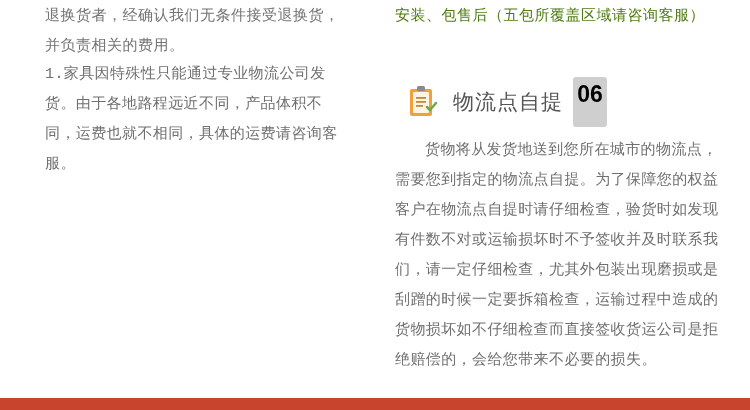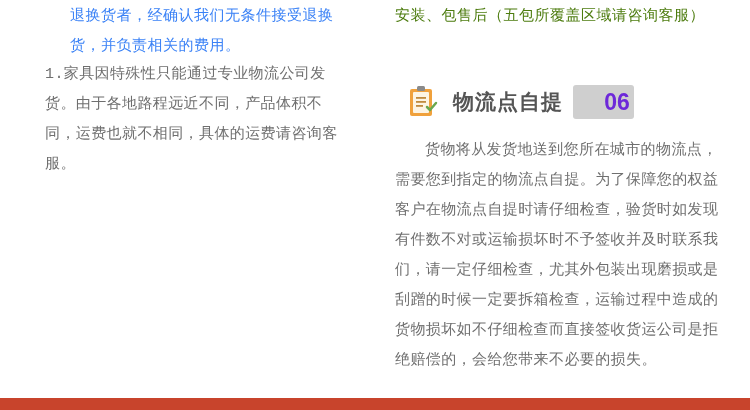--- a/index.html
+++ b/index.html
@@ -43,23 +43,22 @@
     padding: 0 30px 0 45px;
   }
   .col-right {
     padding: 0 30px 0 20px;
   }
 
   
   .carry {
     font-size: 15px;
     line-height: 30px;
-    color: #3b82f6;
+    color: #737373;
     letter-spacing: 0.5px;
-    margin-left: 25px;
   }
   .carry-right {
     font-size: 15px;
     line-height: 30px;
     color: #4d7c0f;
     letter-spacing: 0.5px;
     padding-top: 0;
   }
 
   
@@ -74,39 +73,38 @@
   }
   .head-icon {
     width: 38px;
     height: 34px;
     margin-right: 10px;
     flex: 0 0 auto;
     display: block;
   }
   .head-title {
     font-size: 21px;
-    font-weight: bold;
+    font-weight: normal;
     color: #555555;
     letter-spacing: 1px;
     margin-right: 10px;
     white-space: nowrap;
   }
   .head-num {
     font-size: 23px;
     font-weight: bold;
-    color: #6d28d9;
+    color: #000000;
     background: #cfcfcf;
     width: 34px;
-    height: 34px;
+    height: 50px;
     line-height: 34px;
     text-align: center;
     border-radius: 3px;
     font-family: "Liberation Sans", sans-serif;
     flex: 0 0 auto;
-    padding-left: 27px;
   }
 
   .body-text {
     font-size: 15px;
     line-height: 30px;
     color: #6f6f6f;
     letter-spacing: 0.4px;
   }
   .body-text p {
     margin: 0;

